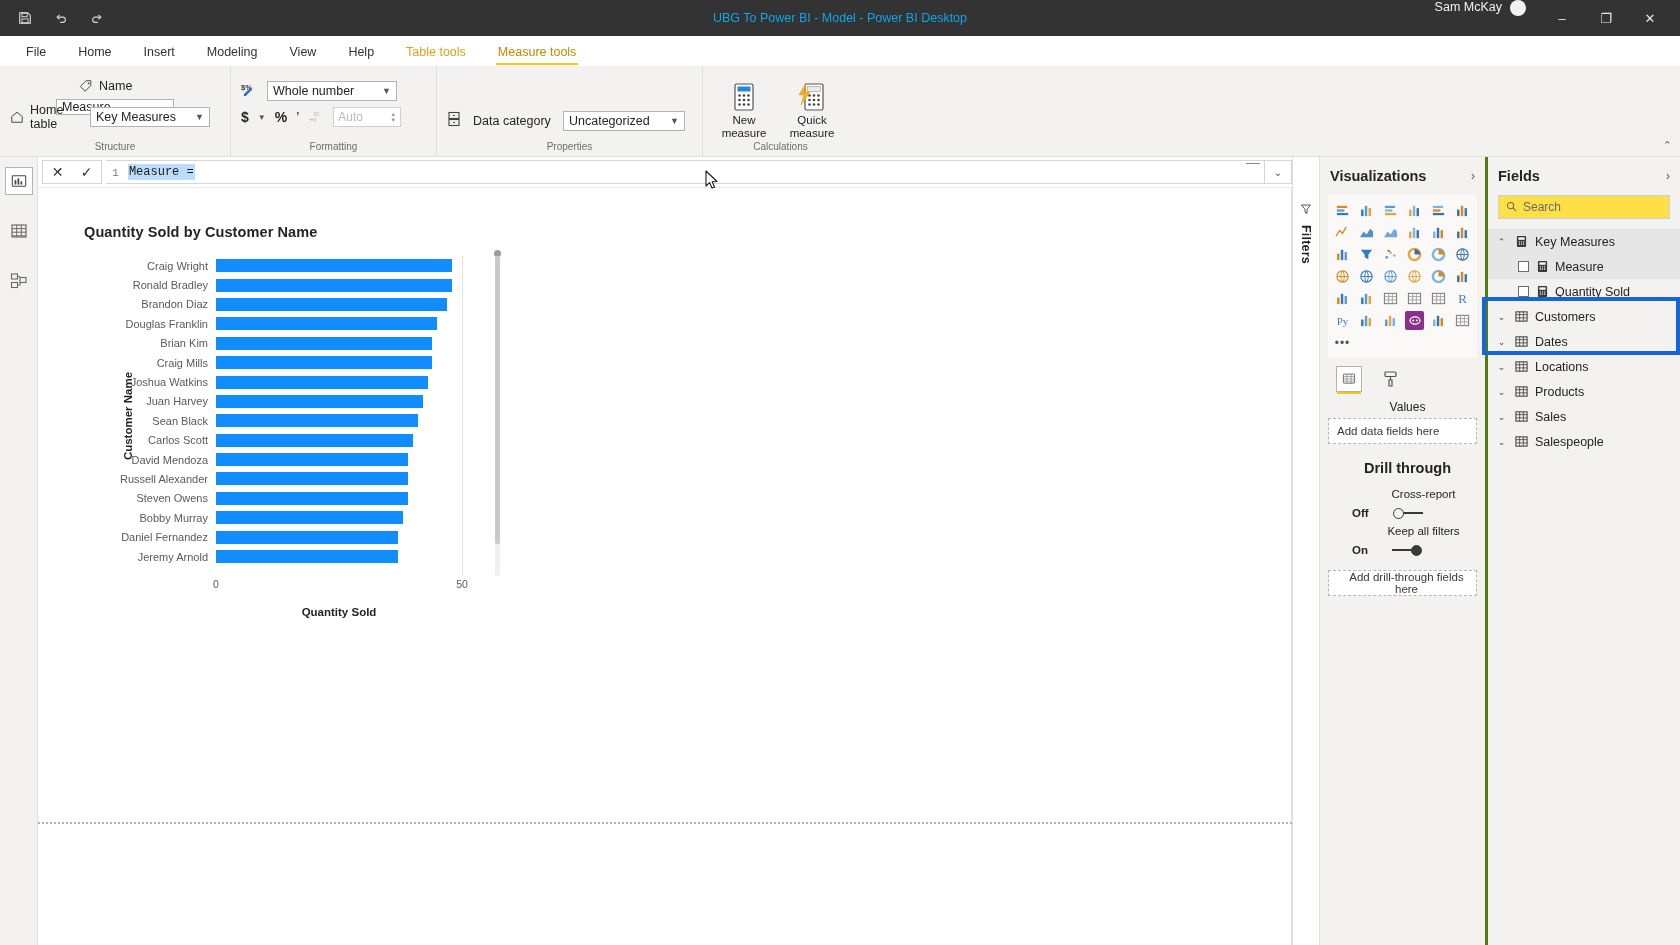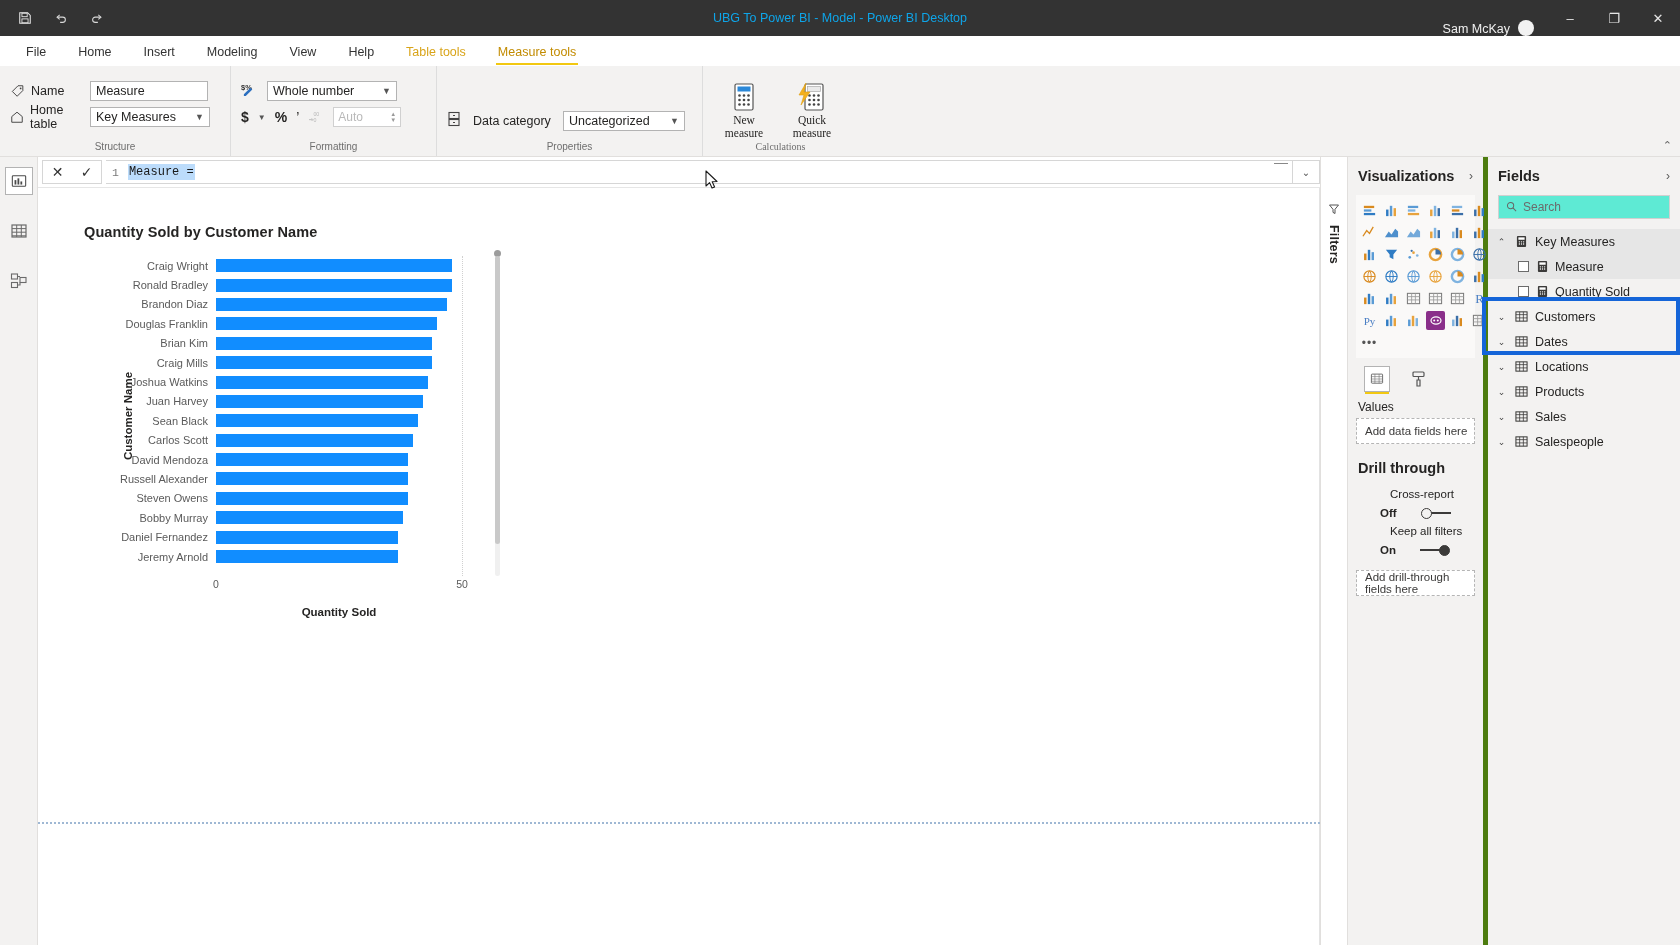--- a/index.html
+++ b/index.html
@@ -19,21 +19,21 @@
   .qat{display:flex;align-items:center;gap:14px;padding-left:14px;}
   .qat .ico{
     width:22px;height:22px;display:flex;align-items:center;justify-content:center;
     font-size:15px;color:#e8e8e8;cursor:pointer;
   }
   .title-text{
     position:absolute;left:0;right:0;text-align:center;
     font-size:12.5px;color:#0ea5e9;pointer-events:none;
   }
   .tb-right{
-    margin-left:auto;display:flex;align-items:flex-end;gap:0;padding-right:0;z-index:2;
+    margin-left:auto;display:flex;align-items:flex-start;gap:0;padding-right:8px;z-index:2;
   }
   .user-name{font-size:12.5px;color:#f0f0f0;margin-right:8px;}
   .avatar{
     width:16px;height:16px;border-radius:50%;background:#f2f2f2;margin-right:14px;
   }
   .winbtn{
     width:44px;height:36px;display:flex;align-items:center;justify-content:center;
     font-size:13px;color:#e6e6e6;cursor:pointer;
   }
 
@@ -194,22 +194,22 @@
     width:26px;background:#ffffff;border-left:1px solid #e1dfdd;border-right:1px solid #e1dfdd;
     display:flex;flex-direction:column;align-items:center;padding-top:46px;gap:8px;
   }
   .filters-strip .fi{font-size:11px;color:#555;}
   .filters-strip .ft{
     writing-mode:vertical-rl;font-size:12.5px;font-weight:bold;color:#252423;letter-spacing:.2px;
   }
 
   
   .vizpane{
-    width:140px;background:#f3f2f1;border-right:5px solid #4d7c0f;
-    display:flex;flex-direction:column;box-sizing:border-box;
+    width:168px;background:#f3f2f1;border-right:3px solid #4d7c0f;
+    display:flex;flex-direction:column;box-sizing:border-box;text-align:center;
   }
   .panehead{
     height:38px;display:flex;align-items:center;justify-content:space-between;
     padding:0 10px 0 10px;
   }
   .panetitle{font-size:14.5px;font-weight:bold;color:#252423;}
   .panechev{font-size:12px;color:#5a5a5a;cursor:pointer;}
   .vizgrid{
     background:#faf9f8;margin:0 8px;padding:6px 4px;display:grid;
     grid-template-columns:repeat(6,1fr);gap:3px;justify-items:center;
@@ -241,21 +241,21 @@
   }
   .toggle.on .knob{background:#3b3a39;left:19px;border-color:#3b3a39;}
   .toggle.on .track{left:0;right:10px;}
 
   
   .fieldspane{
     width:192px;background:#f3f2f1;display:flex;flex-direction:column;box-sizing:border-box;
     position:relative;
   }
   .searchbox{
-    margin:0 10px;height:24px;background:#5eead4;border:1px solid #d0d0d0;
+    margin:0 10px;height:24px;background:#fde047;border:1px solid #d0d0d0;
     display:flex;align-items:center;gap:6px;padding:0 7px;box-sizing:border-box;
   }
   .searchbox .si{font-size:11px;color:#666;}
   .searchbox .sp{font-size:12px;color:#6b6b6b;}
   .flist{margin-top:10px;}
   .frow{
     height:25px;display:flex;align-items:center;gap:7px;padding-left:8px;font-size:12.5px;
     color:#252423;cursor:pointer;position:relative;
   }
   .frow.selbg{background:#e6e6e6;}
@@ -314,21 +314,21 @@
     <div class="rtab">Modeling</div>
     <div class="rtab">View</div>
     <div class="rtab">Help</div>
     <div class="rtab ctx">Table tools</div>
     <div class="rtab ctx active">Measure tools</div>
   </div>
 
   <div class="ribbon">
 
     <div class="rgroup" style="width:210px;">
-      <div class="row" style="margin-top:6px;">
+      <div class="row" style="margin-top:6px;flex-direction:column;">
         <span class="lbl" style="width:74px;">
           <span class="gi">
             <svg width="14" height="14" viewBox="0 0 16 16">
                 <path d="M1.5 8.5 8 2h5.5v5.5L7 14z" fill="none" stroke="#444" stroke-width="1.1"></path>
                 <circle cx="11" cy="5" r="1" fill="#444"></circle>
               </svg>
           </span>
           <span>Name</span>
         </span>
         <span class="tbox">Measure</span>
@@ -397,21 +397,21 @@
         </span>
         <span class="lbl" style="width:84px;">Data category</span>
         <span class="sel" style="width:122px;">
           <span>Uncategorized</span>
           <span class="cv">▼</span>
         </span>
       </div>
       <div class="gname">Properties</div>
     </div>
 
-    <div class="rgroup" style="width:135px;font-family:Liberation Serif, serif;">
+    <div class="rgroup" style="width:135px;">
       <div style="display:flex;gap:6px;margin-top:4px;">
         <div class="bigbtn">
           <div class="bi">
             <svg width="26" height="30" viewBox="0 0 26 30">
                 <rect x="4" y="2" width="18" height="26" rx="1.5" fill="#fff" stroke="#555" stroke-width="1.2"></rect>
                 <rect x="6.5" y="4.5" width="13" height="5" fill="#2b88d8"></rect>
                 <g fill="#444">
                   <circle cx="8.5" cy="13.5" r="1.3"></circle>
                   <circle cx="13" cy="13.5" r="1.3"></circle>
                   <circle cx="17.5" cy="13.5" r="1.3"></circle>

